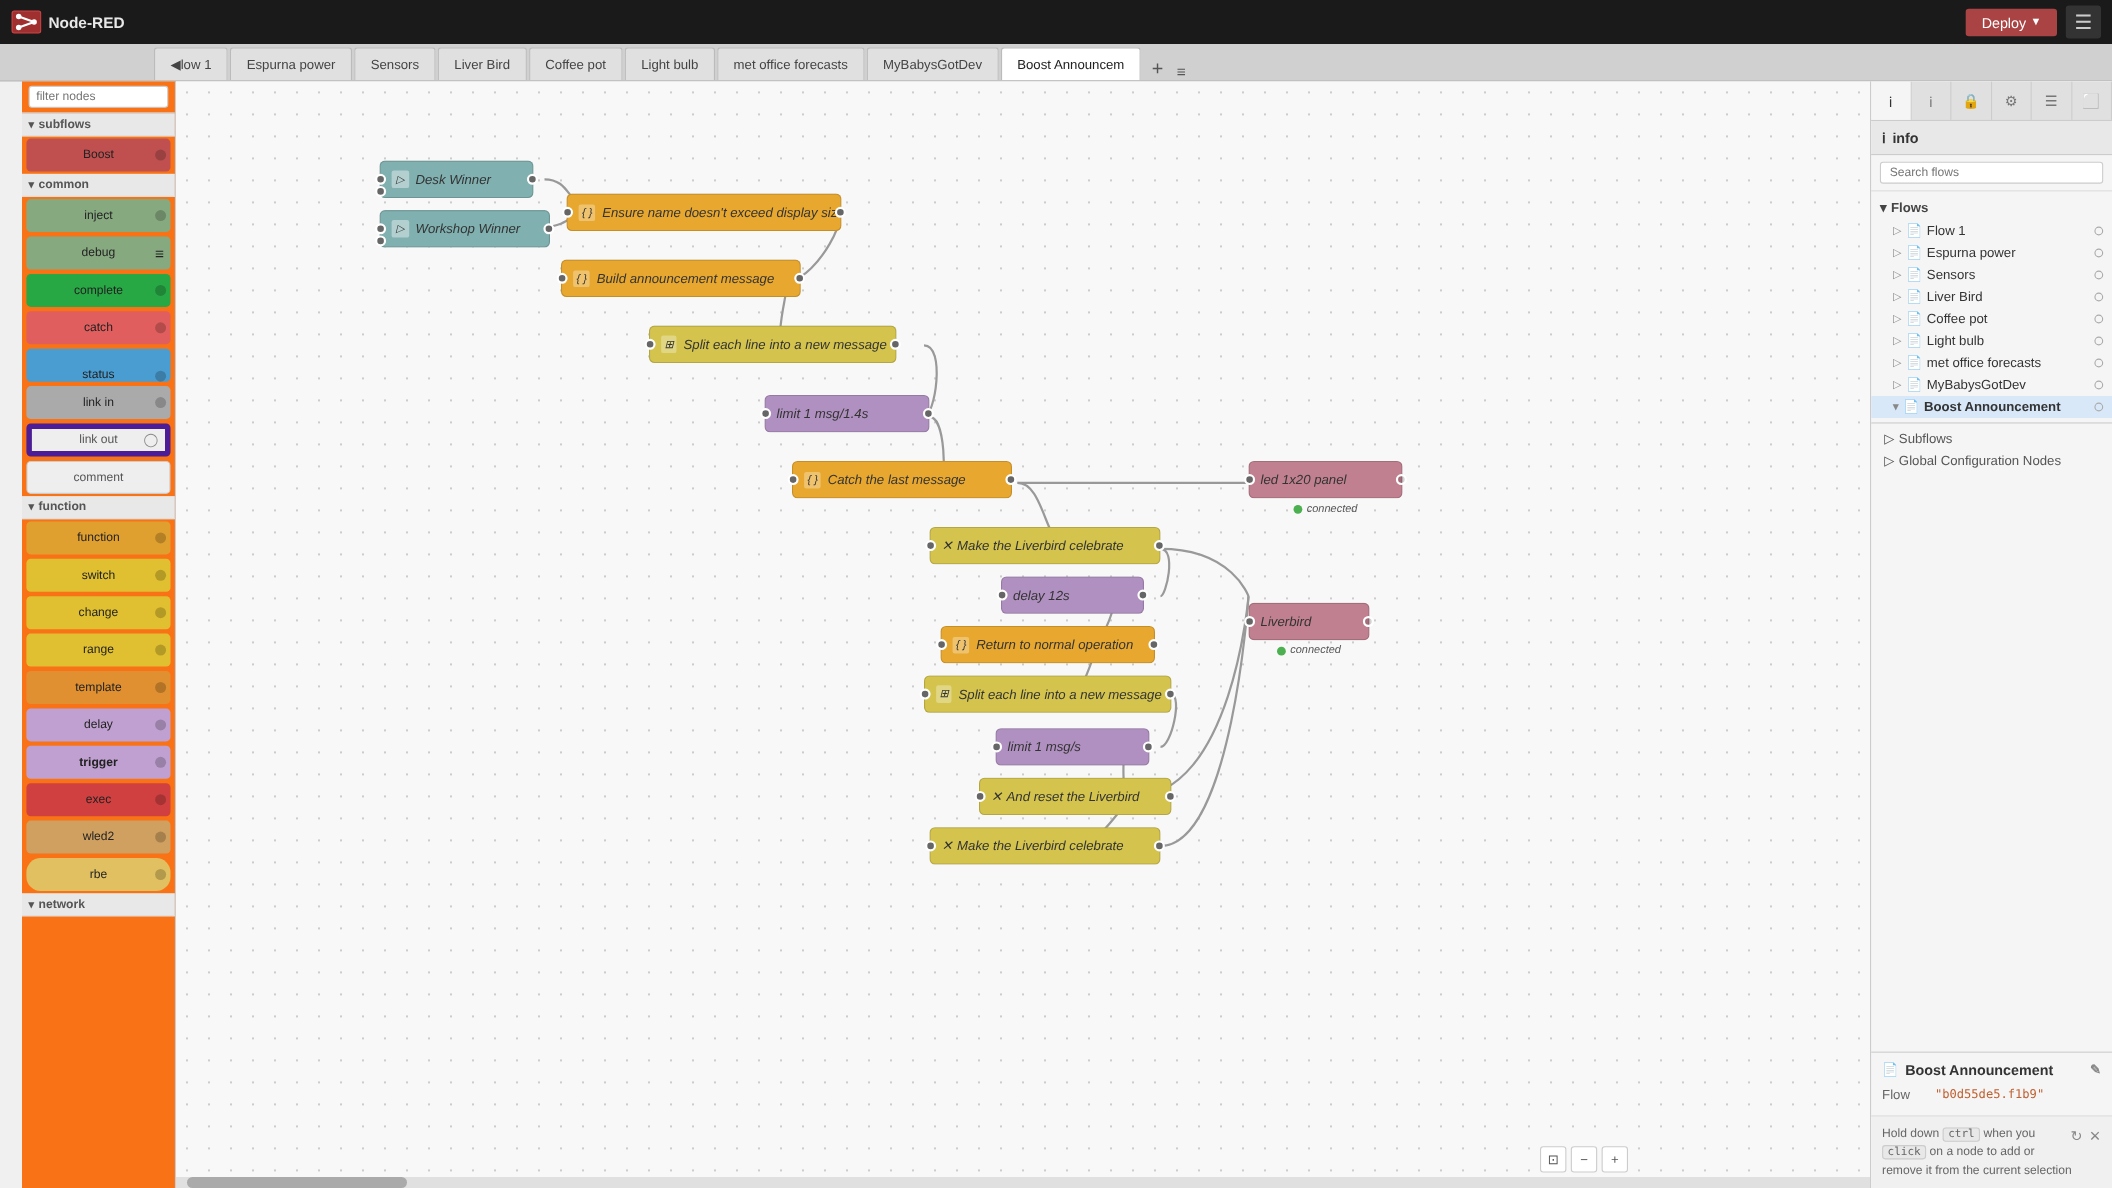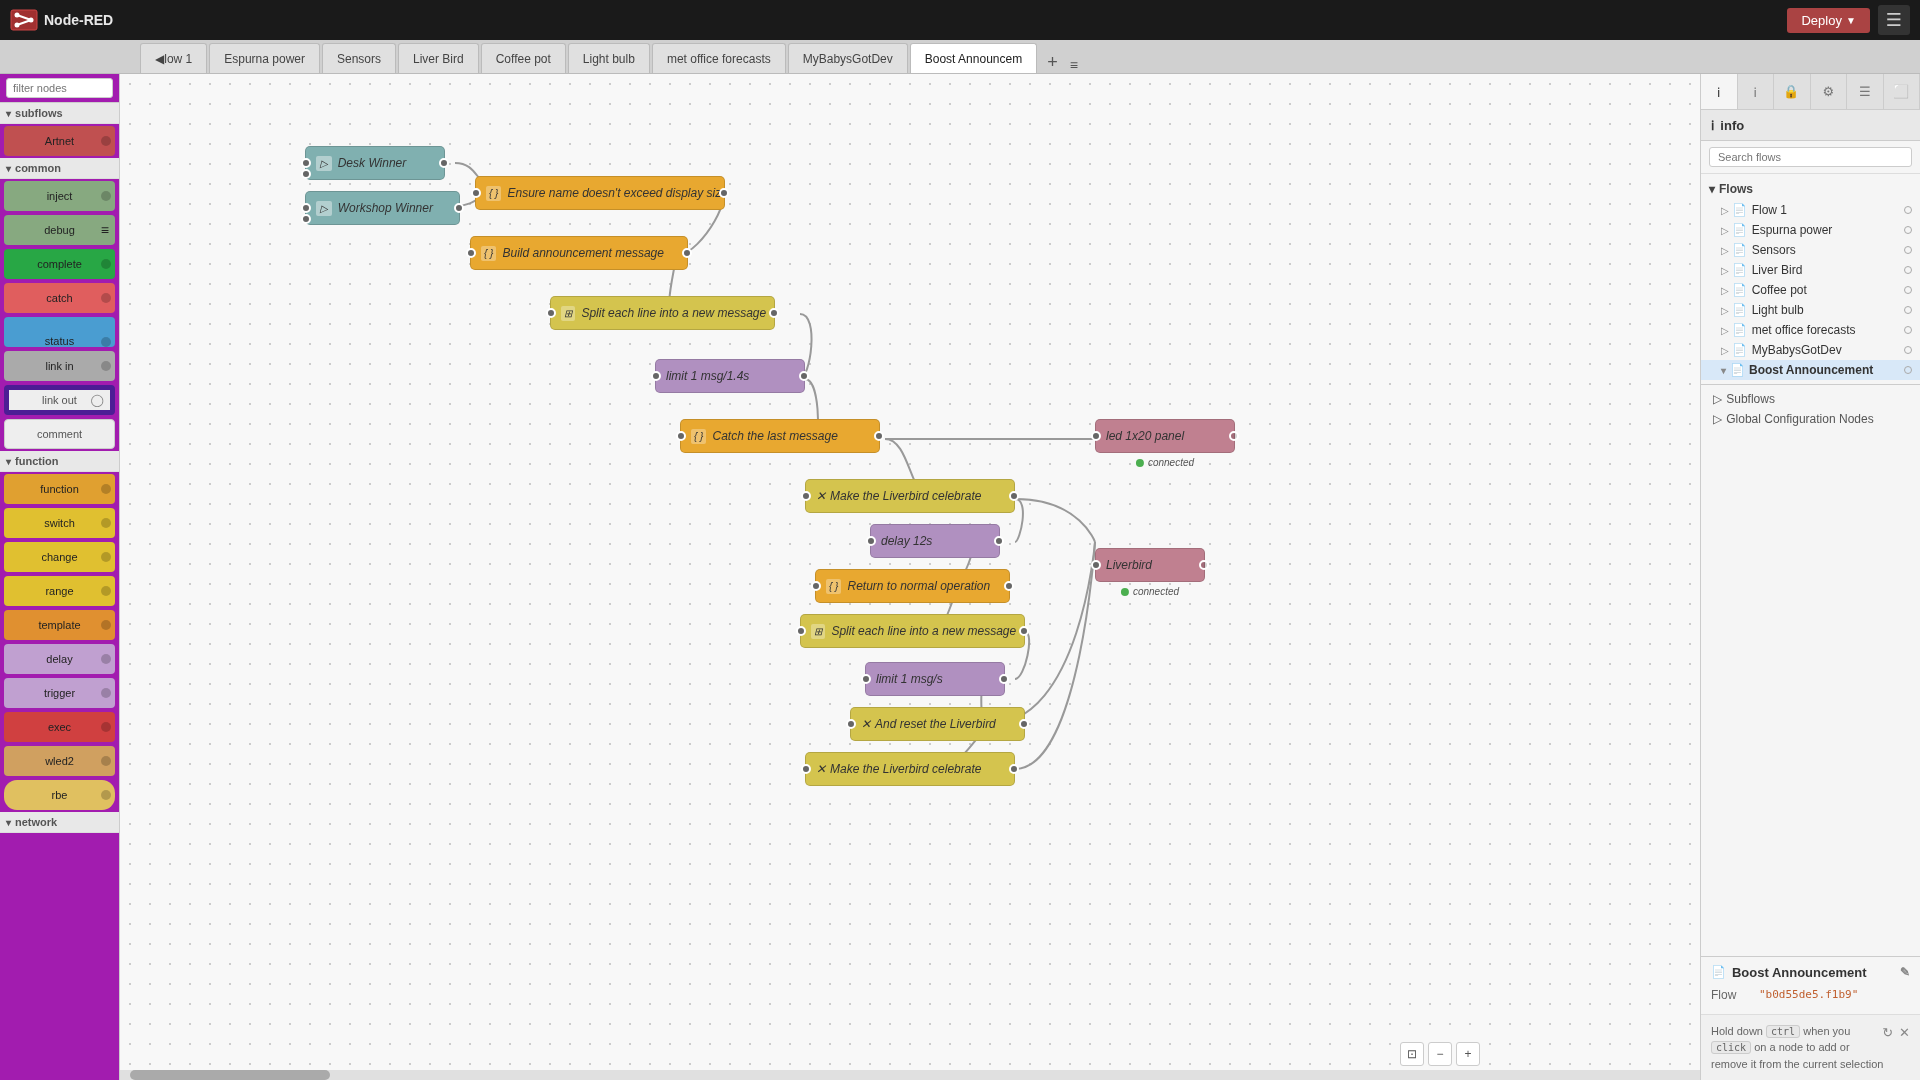--- a/index.html
+++ b/index.html
@@ -91,26 +91,27 @@
     }
 
     
     #main-layout {
       display: flex;
       height: calc(1080px - 40px - 34px);
     }
 
     
     #left-panel {
-      width: 120px;
-      background: #a21caf;
+      width: 140px;
+      background: #f97316;
       border-right: 1px solid #ccc;
       display: flex;
       flex-direction: column;
       overflow-y: auto;
+      margin-left: 20px;
     }
     #filter-nodes {
       padding: 4px 6px;
       border-bottom: 1px solid #ccc;
     }
     #filter-nodes input {
       width: 100%;
       padding: 3px 6px;
       border: 1px solid #ccc;
       border-radius: 3px;
@@ -490,21 +491,21 @@
   <div id="left-panel">
     <div id="filter-nodes">
       <input type="text" placeholder="filter nodes" style="">
     </div>
 
     <div class="palette-section-header">
       <span class="section-toggle">▾</span>
       <span>subflows</span>
     </div>
     <div class="node-item node-artnet" style="background:#c05050;">
-      <span class="node-label">Artnet</span>
+      <span class="node-label">Boost</span>
       <span class="node-right-dot"></span>
     </div>
 
     <div class="palette-section-header">
       <span class="section-toggle">▾</span>
       <span>common</span>
     </div>
     <div class="node-item" style="background:#87a980;">
       <span class="node-label">inject</span>
       <span class="node-right-dot"></span>
@@ -558,21 +559,21 @@
       <span class="node-right-dot"></span>
     </div>
     <div class="node-item" style="background:#e09030;justify-content:flex-end;">
       <span class="node-label">template</span>
       <span class="node-right-dot"></span>
     </div>
     <div class="node-item" style="background:#c0a0d0;">
       <span class="node-label">delay</span>
       <span class="node-right-dot"></span>
     </div>
-    <div class="node-item" style="background:#c0a0d0;">
+    <div class="node-item" style="background:#c0a0d0;font-weight:bold;">
       <span class="node-label">trigger</span>
       <span class="node-right-dot"></span>
     </div>
     <div class="node-item" style="background:#d04040;">
       <span class="node-label">exec</span>
       <span class="node-right-dot"></span>
     </div>
     <div class="node-item" style="background:#d0a060;">
       <span class="node-label">wled2</span>
       <span class="node-right-dot"></span>

